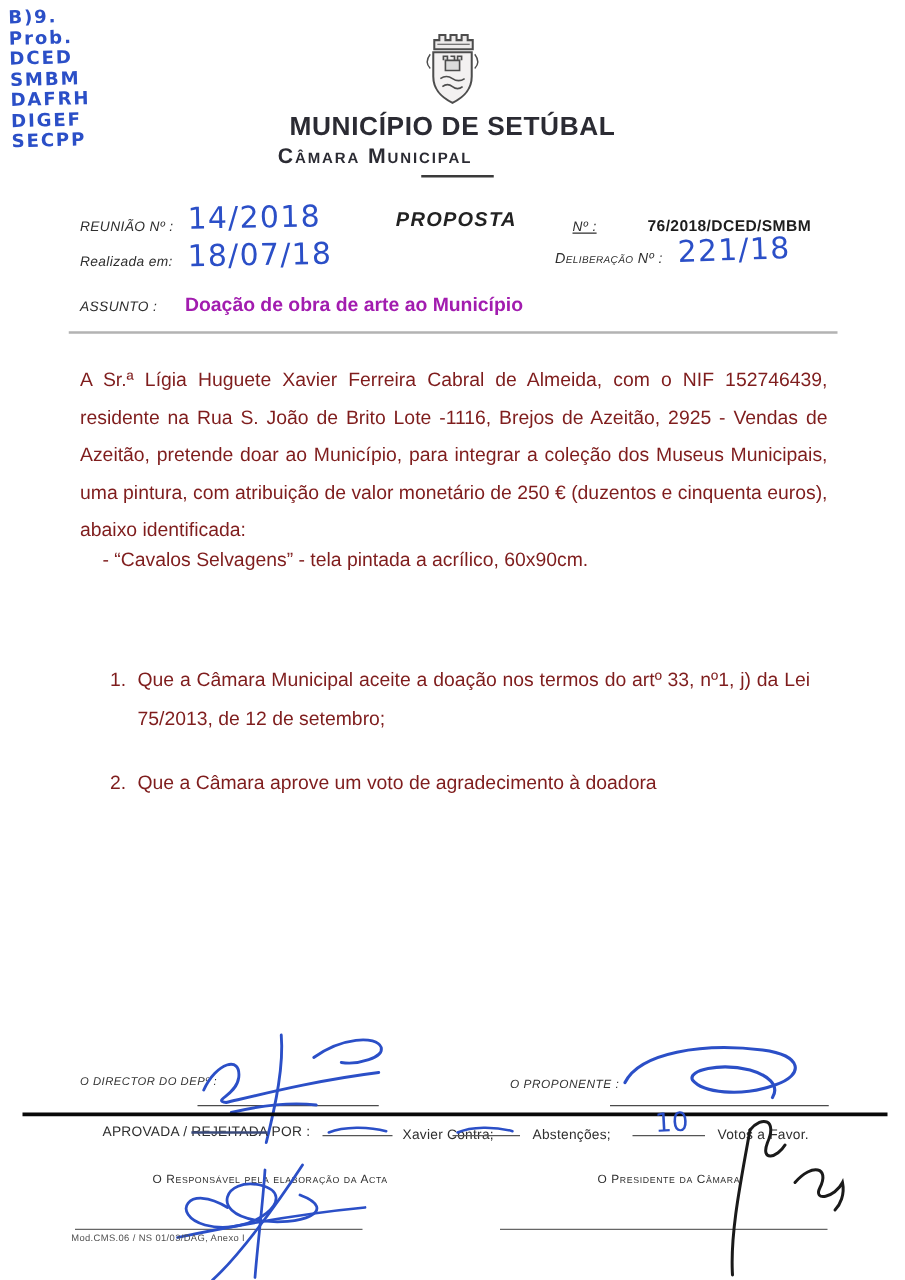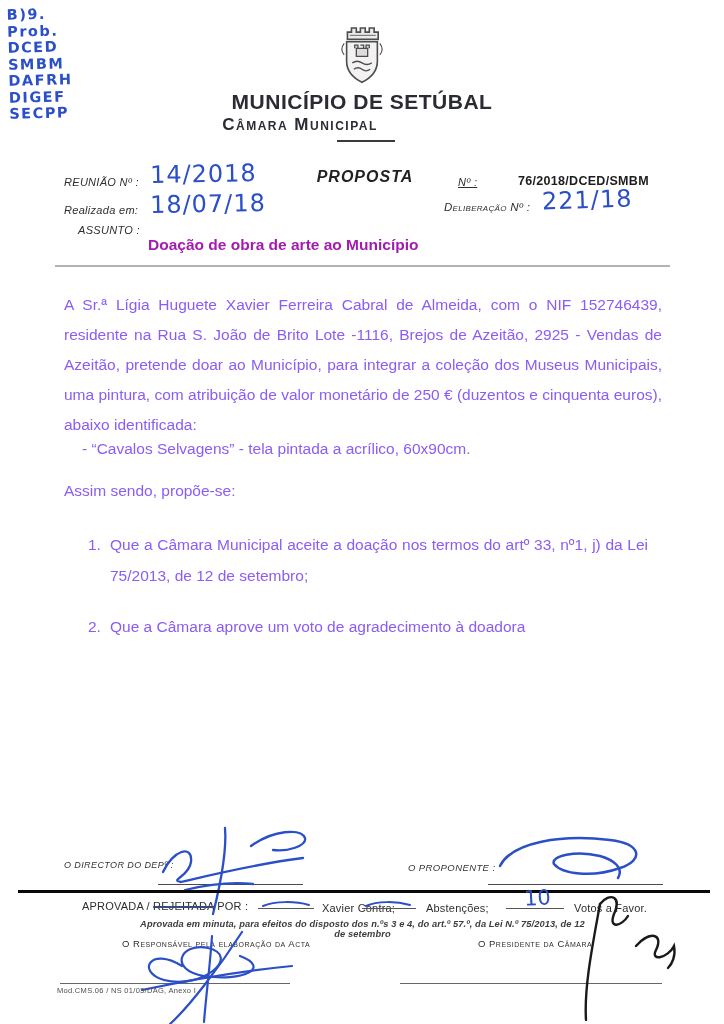--- a/index.html
+++ b/index.html
@@ -23,21 +23,21 @@
   
   .lab{font-style:italic;font-size:11px;color:#2e2e2e;letter-spacing:.3px;}
   .lab-sc{font-variant:small-caps;text-align:right;}
   .proposta{left:300px;top:168px;width:130px;text-align:center;
     font-style:italic;font-weight:bold;font-size:16px;letter-spacing:1px;color:#222;}
   .num-val{font-weight:bold;font-size:12.5px;color:#1d1d1d;letter-spacing:.3px;}
   .hw-lg{font-size:24px;letter-spacing:1px;}
   .assunto-val{font-weight:bold;font-size:15.5px;color:#a21caf;}
   .assunto-rule{left:55px;top:265px;width:615px;height:2px;background:#b3b3b3;}
   
-  .bodytext{font-size:15.5px;color:#8b5cf6;}
+  .bodytext{font-size:15.5px;color:#7f1d1d;}
   .para{left:64px;top:290px;width:598px;line-height:30px;text-align:justify;}
   .artline{left:82px;top:440px;width:560px;}
   .intro{left:64px;top:482px;}
   .pitem{left:88px;width:560px;line-height:30.5px;display:flex;}
   .pitem .num{flex:0 0 22px;}
   .pitem .txt{flex:1;text-align:justify;}
   
   .sig-label{font-style:italic;font-size:9px;letter-spacing:.4px;color:#333;}
   .sigline{height:0;border-top:1.5px solid #4a4a4a;}
   .thick-rule{left:18px;top:890px;width:692px;height:3px;background:#090909;}
@@ -93,27 +93,26 @@
   <div class="abs lab" style="left:64px;top:204px;">Realizada em:</div>
   <div class="abs hand hw-lg" style="left:150px;top:190px;transform:rotate(-1deg);">18/07/18</div>
 
   <div class="abs proposta">PROPOSTA</div>
 
   <div class="abs lab" style="left:458px;top:176px;text-decoration:underline;">Nº :</div>
   <div class="abs num-val" style="left:518px;top:174px;">76/2018/DCED/SMBM</div>
   <div class="abs lab lab-sc" style="left:444px;top:201px;font-size:11.5px;">Deliberação Nº :</div>
   <div class="abs hand hw-lg" style="left:542px;top:186px;transform:rotate(-2deg);">221/18</div>
 
-  <div class="abs lab" style="left:64px;top:224px;margin-left:14px;">ASSUNTO :</div>
+  <div class="abs lab" style="left:64px;top:240px;">ASSUNTO :</div>
   <div class="abs assunto-val" style="left:148px;top:236px;">Doação de obra de arte ao Município</div>
   <div class="abs assunto-rule"></div>
 
   <div class="abs bodytext para">A Sr.ª Lígia Huguete Xavier Ferreira Cabral de Almeida, com o NIF 152746439, residente na Rua S. João de Brito Lote -1116, Brejos de Azeitão, 2925 - Vendas de Azeitão, pretende doar ao Município, para integrar a coleção dos Museus Municipais, uma pintura, com atribuição de valor monetário de 250 € (duzentos e cinquenta euros), abaixo identificada:</div>
   <div class="abs bodytext artline">- “Cavalos Selvagens” - tela pintada a acrílico, 60x90cm.</div>
-  <div class="abs bodytext intro">Assim sendo, propõe-se:</div>
 
   <div class="abs bodytext pitem" style="top:530px;">
     <span class="num">1.</span>
     <span class="txt">Que a Câmara Municipal aceite a doação nos termos do artº 33, nº1, j) da Lei 75/2013, de 12 de setembro;</span>
   </div>
   <div class="abs bodytext pitem" style="top:612px;">
     <span class="num">2.</span>
     <span class="txt">Que a Câmara aprove um voto de agradecimento à doadora</span>
   </div>
 
@@ -155,21 +154,20 @@
     <svg width="48" height="12" viewBox="0 0 48 12" style="margin:2px 0 0 2px;">
       <path d="M2 8 C13 3 32 3 46 7" fill="none" stroke="#2b4fc7" stroke-width="2" stroke-linecap="round"></path>
     </svg>
   </div>
   <div class="abs vote" style="left:426px;top:902px;">Abstenções;</div>
   <div class="abs vline" style="left:506px;top:896px;width:58px;">
     <span class="hand" style="position:absolute;left:18px;top:-10px;font-size:21px;transform:rotate(-3deg);">10</span>
   </div>
   <div class="abs vote" style="left:574px;top:902px;">Votos a Favor.</div>
 
-  <div class="abs minuta">Aprovada em minuta, para efeitos do disposto dos n.ºs 3 e 4, do art.º 57.º, da Lei N.º 75/2013, de 12 de setembro</div>
 
   <div class="abs footer-label" style="left:122px;top:938px;">O Responsável pela elaboração da Acta</div>
   <div class="abs sigline" style="left:60px;top:983px;width:230px;border-top-color:#666;"></div>
   <div class="abs" style="left:120px;top:926px;">
     <svg width="180" height="100" viewBox="0 0 180 100">
       <g fill="none" stroke="#2b4fc7" stroke-width="2.2" stroke-linecap="round">
         <path d="M62 40 C30 20 16 46 44 54 C82 64 122 30 88 22 C60 16 48 44 84 50 C122 56 152 42 120 30"></path>
         <path d="M22 64 C70 54 130 44 172 40"></path>
         <path d="M122 6 C100 40 70 80 50 98"></path>
         <path d="M92 10 C90 40 86 70 84 96"></path>

